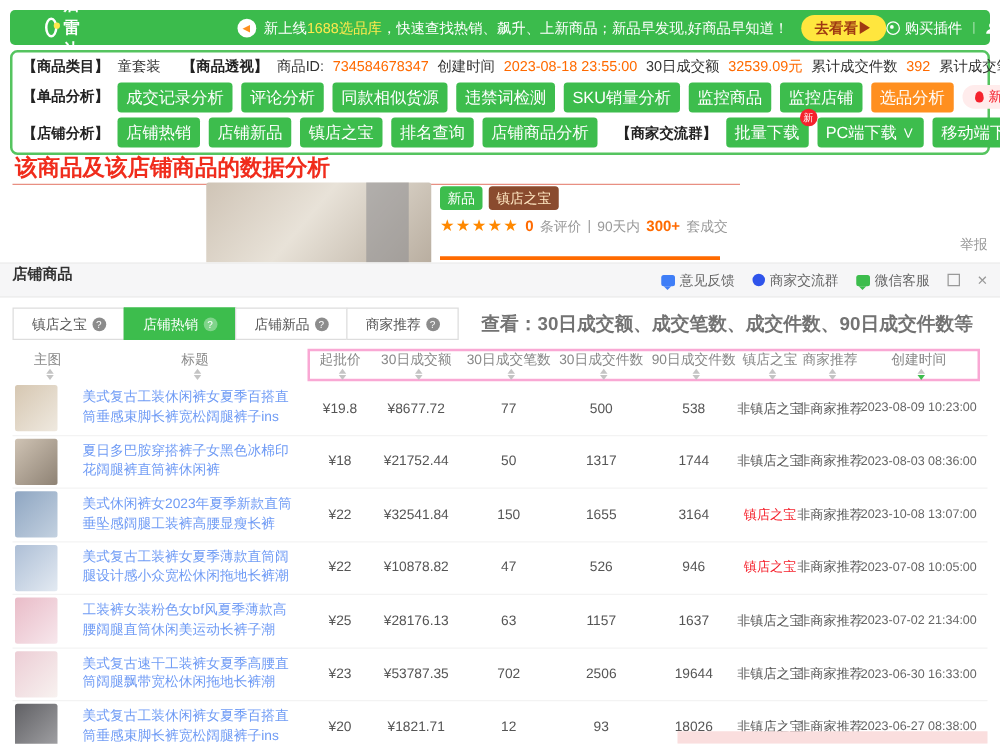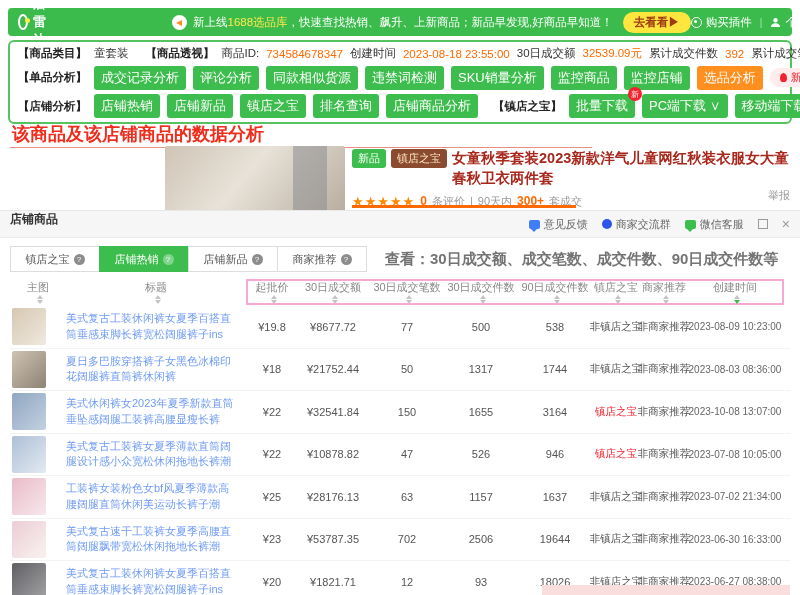--- a/index.html
+++ b/index.html
@@ -1,21 +1,21 @@
 <!DOCTYPE html>
 <html><head>
 <meta charset="utf-8">
 <style>
   html,body{margin:0;padding:0;background:#fff;}
   body{width:800px;height:595px;overflow:hidden;font-family:"Liberation Sans","DejaVu Sans",sans-serif;}
   .page{position:relative;width:800px;height:595px;background:#fff;}
 
   
   .topbar{position:absolute;top:8px;left:8px;right:8px;height:28px;background:#3bbb4c;border-radius:4px;
-          display:flex;align-items:center;padding:0 10px;box-sizing:border-box;color:#fff;}
+          display:flex;align-items:center;padding:0 28px;box-sizing:border-box;color:#fff;}
   .logo{display:flex;align-items:center;gap:5px;font-size:13px;font-weight:bold;}
   .logo-ic{width:16px;height:16px;border-radius:50%;border:2px solid #fff;box-sizing:border-box;position:relative;background:#3bbb4c;}
   .logo-ic:before{content:"";position:absolute;left:5px;top:2px;width:5px;height:5px;background:#ffe94d;border-radius:50%;}
   .notice{display:flex;align-items:center;gap:6px;margin-left:120px;font-size:11.5px;white-space:nowrap;}
   .meg-ic{width:15px;height:15px;border-radius:50%;background:#fff;position:relative;flex:0 0 auto;}
   .meg-ic:before{content:"";position:absolute;left:4px;top:5px;border-top:3px solid transparent;border-bottom:3px solid transparent;border-right:6px solid #ff8f1f;}
   .hl-yellow{color:#ffe94d;}
   .cta{background:#ffe63e;color:#a03a12;font-weight:bold;font-size:11.5px;border:none;border-radius:11px;
        padding:3px 11px;margin-left:10px;cursor:pointer;white-space:nowrap;}
   .top-right{margin-left:auto;display:flex;align-items:center;gap:8px;font-size:11.5px;white-space:nowrap;}
@@ -174,40 +174,39 @@
         <span>新品早发现，好商品早知道!</span>
       </span>
     </div>
     <div class="trowbar">
       <span class="blab">【店铺分析】</span>
       <button class="gbtn">店铺热销</button>
       <button class="gbtn">店铺新品</button>
       <button class="gbtn">镇店之宝</button>
       <button class="gbtn">排名查询</button>
       <button class="gbtn">店铺商品分析</button>
-      <span class="blab" style="margin-left:8px">【镇店之宝】</span>
+      <span class="blab" style="margin-left:8px">【商家交流群】</span>
       <span class="badge-wrap">
         <button class="gbtn">批量下载</button>
         <span class="nbadge">新</span>
       </span>
       <button class="gbtn">PC端下载 ∨</button>
       <button class="gbtn">移动端下载 ∨</button>
       <button class="gbtn">评论下载 ∨</button>
     </div>
   </div>
 
   <div class="anno1">该商品及该店铺商品的数据分析</div>
   <div class="anno-line"></div>
 
   <div class="prod-img"></div>
   <div class="prod-info">
     <div class="prod-line1">
       <span class="pbadge new">新品</span>
       <span class="pbadge zdzb">镇店之宝</span>
-      <span class="ptitle">女童秋季套装2023新款洋气儿童网红秋装衣服女大童春秋卫衣两件套</span>
     </div>
     <div class="stars-row">
       <span class="stars">★★★★★</span>
       <span class="ocount">0</span>
       <span>条评价</span>
       <span>|</span>
       <span>90天内</span>
       <span class="ocount">300+</span>
       <span>套成交</span>
     </div>

